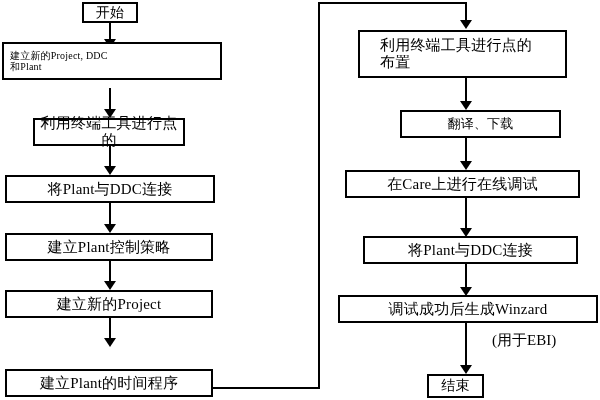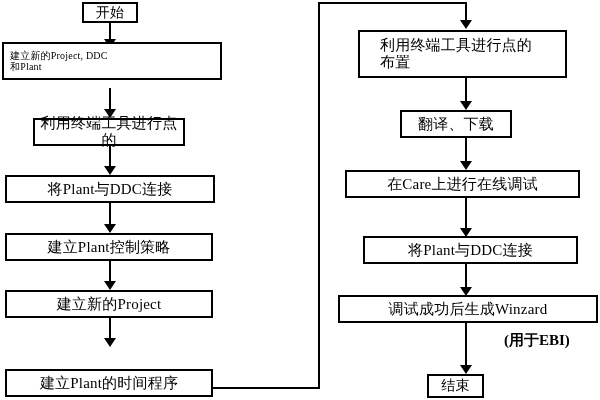--- a/index.html
+++ b/index.html
@@ -125,37 +125,37 @@
 
   <div class="node center" style="left:5px; top:347px; width:208px; height:28px; font-size:15px;margin-top:22px;">
     <span class="txt">建立Plant的时间程序</span>
   </div>
 
   <div class="node left" style="left:358px; top:30px; width:209px; height:48px; font-size:15px;padding-left:14px;">
     <span class="txt">利用终端工具进行点的
 布置</span>
   </div>
 
-  <div class="node center" style="left:400px; top:110px; width:112px; height:28px; font-size:15px;">
+  <div class="node center" style="left:400px; top:110px; width:161px; height:28px; font-size:13px;">
     <span class="txt">翻译、下载</span>
   </div>
 
   <div class="node center" style="left:345px; top:170px; width:235px; height:28px; font-size:15px;">
     <span class="txt">在Care上进行在线调试</span>
   </div>
 
   <div class="node center" style="left:363px; top:236px; width:215px; height:28px; font-size:15px;">
     <span class="txt">将Plant与DDC连接</span>
   </div>
 
   <div class="node center" style="left:338px; top:295px; width:260px; height:28px; font-size:15px;">
     <span class="txt">调试成功后生成Winzard</span>
   </div>
 
   <div class="node center" style="left:427px; top:374px; width:57px; height:24px; font-size:14px;">
     <span class="txt">结束</span>
   </div>
 
-  <div class="freetext" style="left:504px; top:331px; font-size:15px;font-weight:bold;">
+  <div class="freetext" style="left:492px; top:331px; font-size:15px;">
     <span>(用于EBI)</span>
   </div>
 
 </div>
 
 </body></html>

